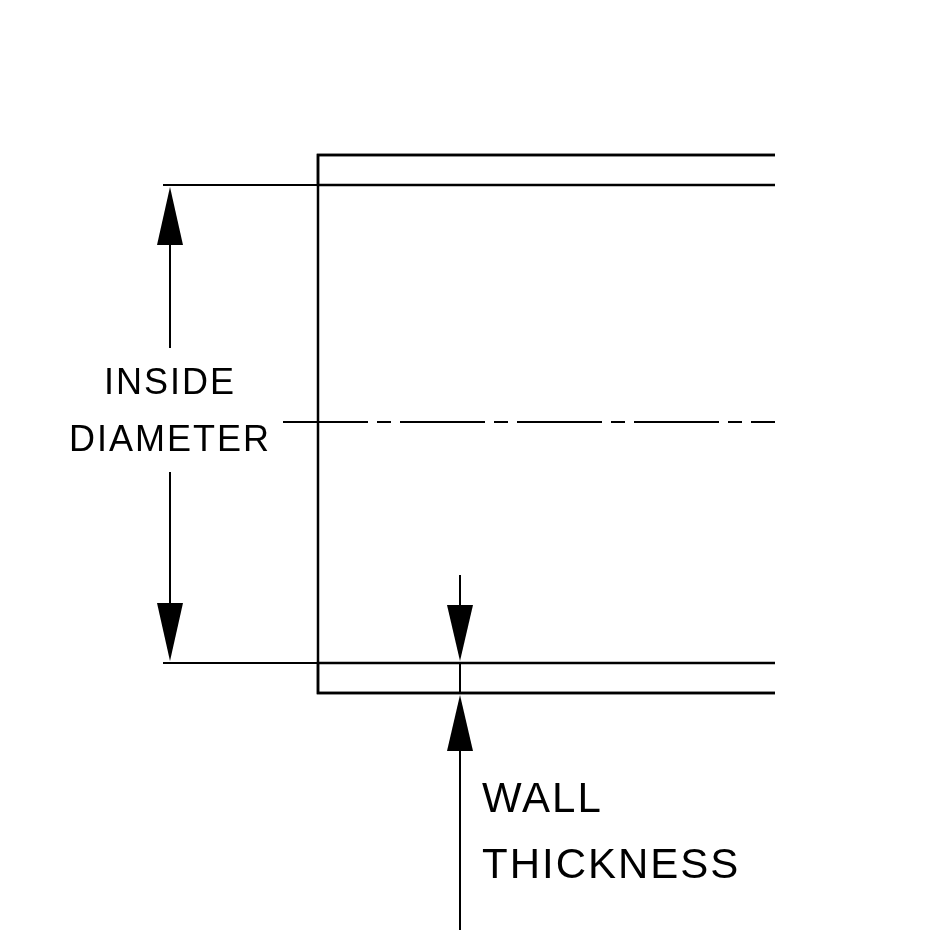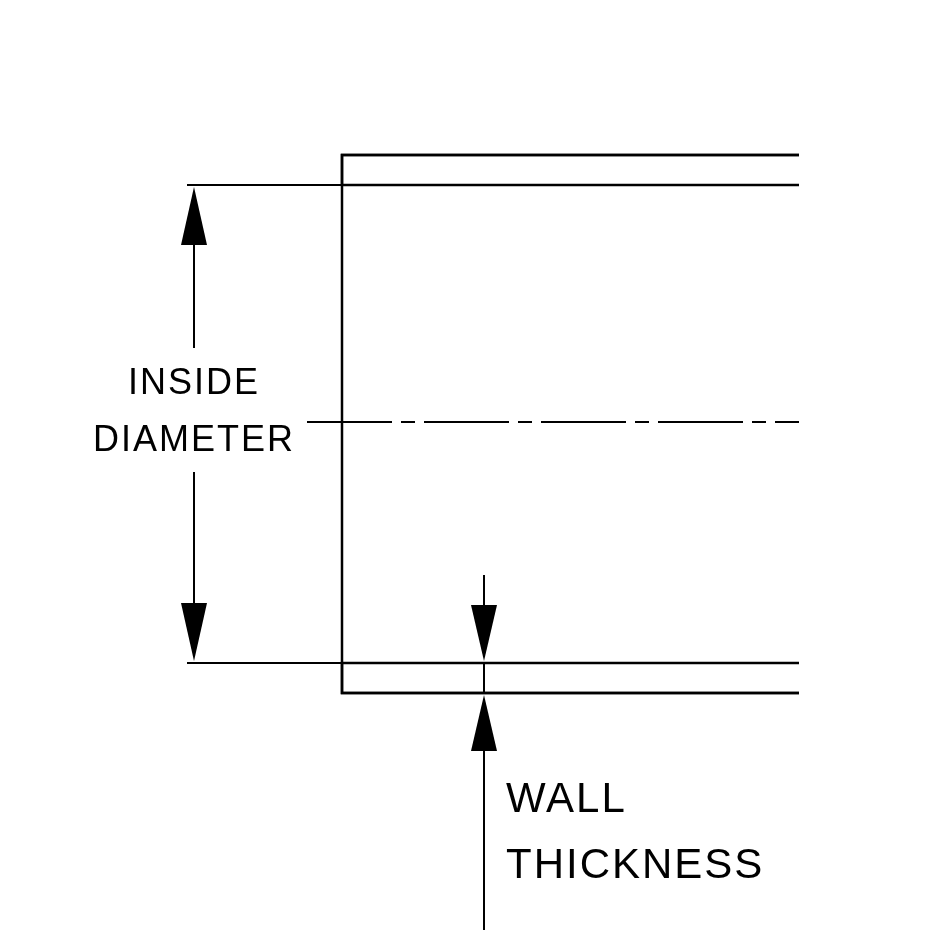--- a/index.html
+++ b/index.html
@@ -6,21 +6,20 @@
     margin: 0;
     padding: 0;
     background: #ffffff;
   }
   .stage {
     position: relative;
     width: 775px;
     height: 945px;
     background: #ffffff;
     overflow: hidden;
-    margin-left: 24px;
   }
   svg {
     display: block;
   }
   .dim-label {
     font-family: "Liberation Sans", sans-serif;
     fill: #000000;
     letter-spacing: 2px;
   }
   .label-left {

